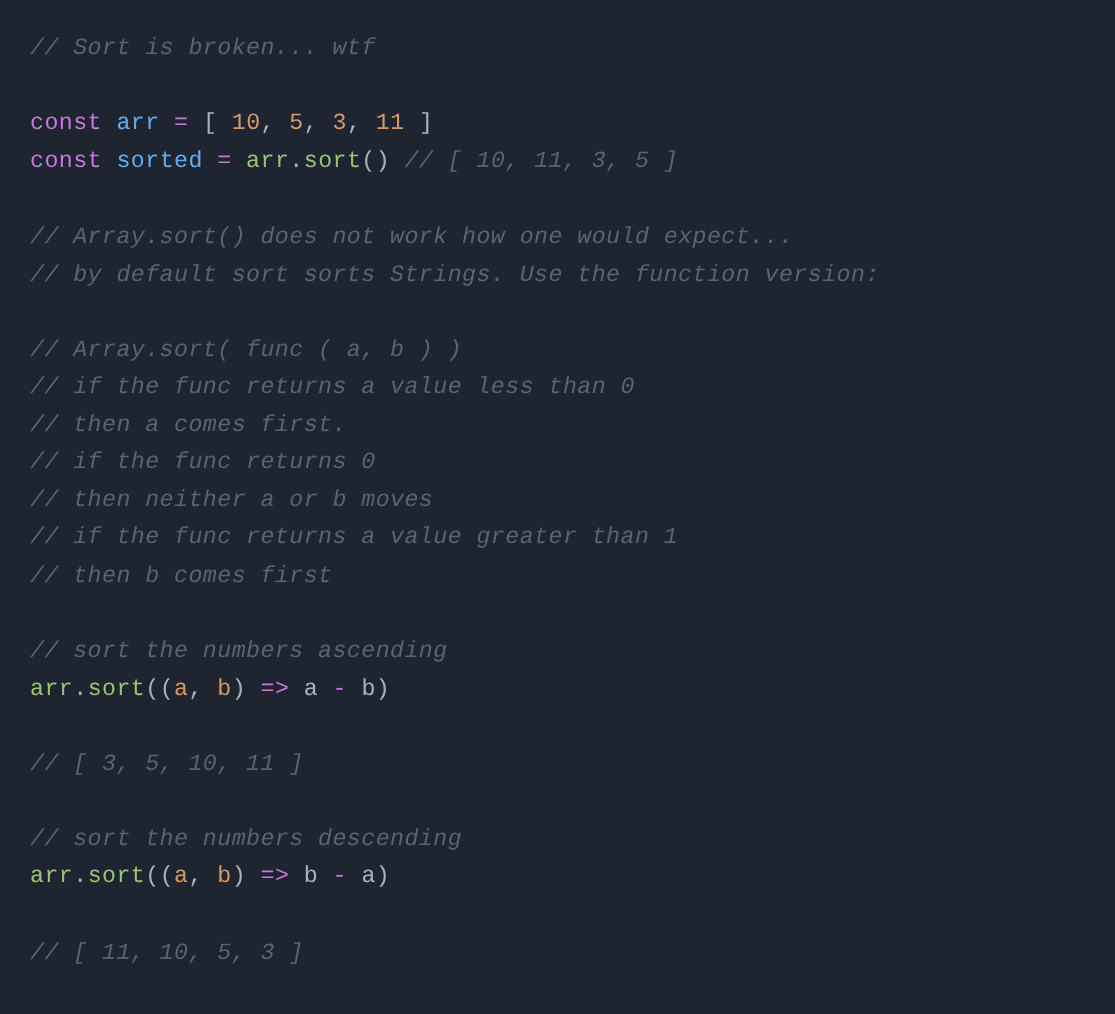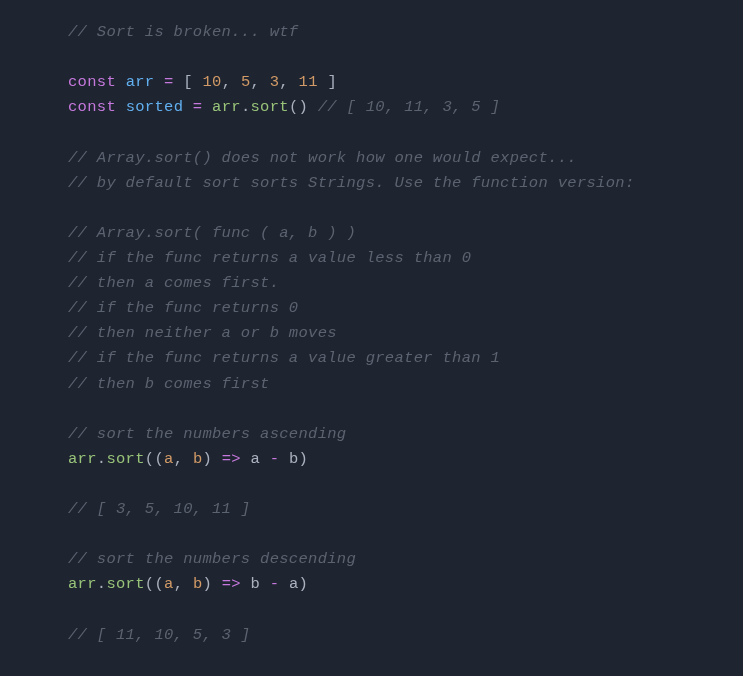--- a/index.html
+++ b/index.html
@@ -11,21 +11,20 @@
     padding: 20px;
     color: #abb2bf;
     width: 743px;
     height: 676px;
     overflow: hidden;
     letter-spacing: 0.3px;
   }
   pre {
     font-family: inherit;
     white-space: pre;
-    margin-left: 48px;
   }
   .tok-comment { color: #5c6370; font-style: italic; }
   .tok-keyword { color: #c678dd; }
   .tok-def     { color: #61afef; }
   .tok-func    { color: #98c379; }
   .tok-method  { color: #98c379; }
   .tok-op      { color: #c678dd; }
   .tok-num     { color: #d19a66; }
   .tok-punc    { color: #abb2bf; }
   .tok-punc-bracket { color: #abb2bf; }

